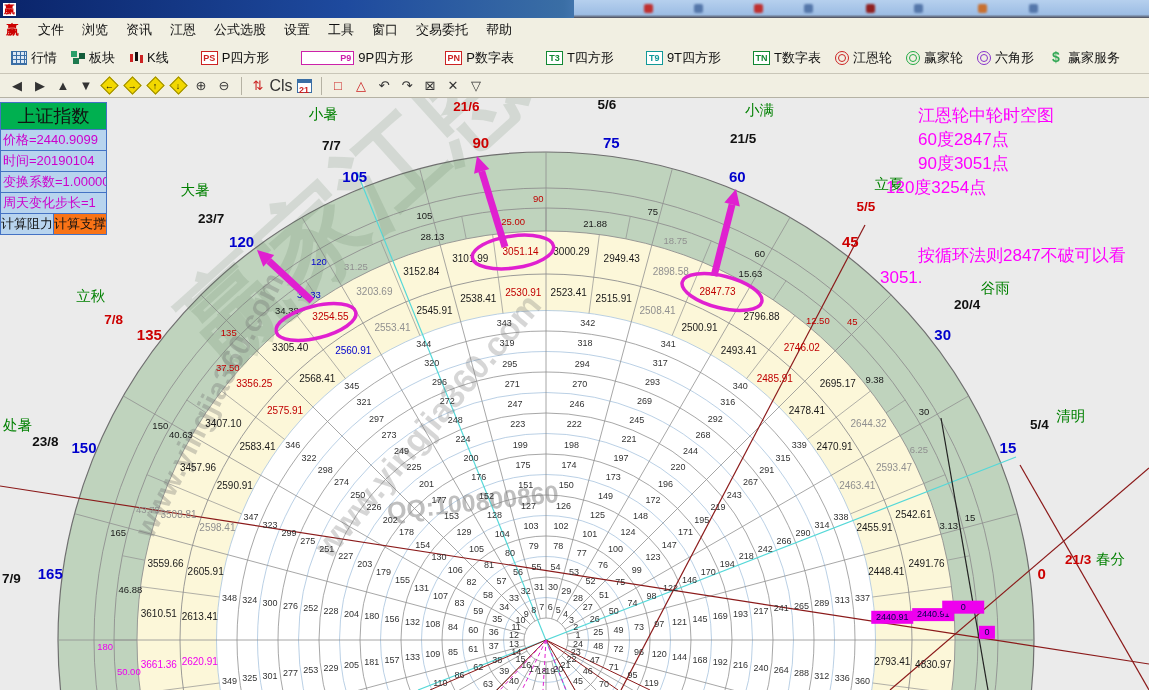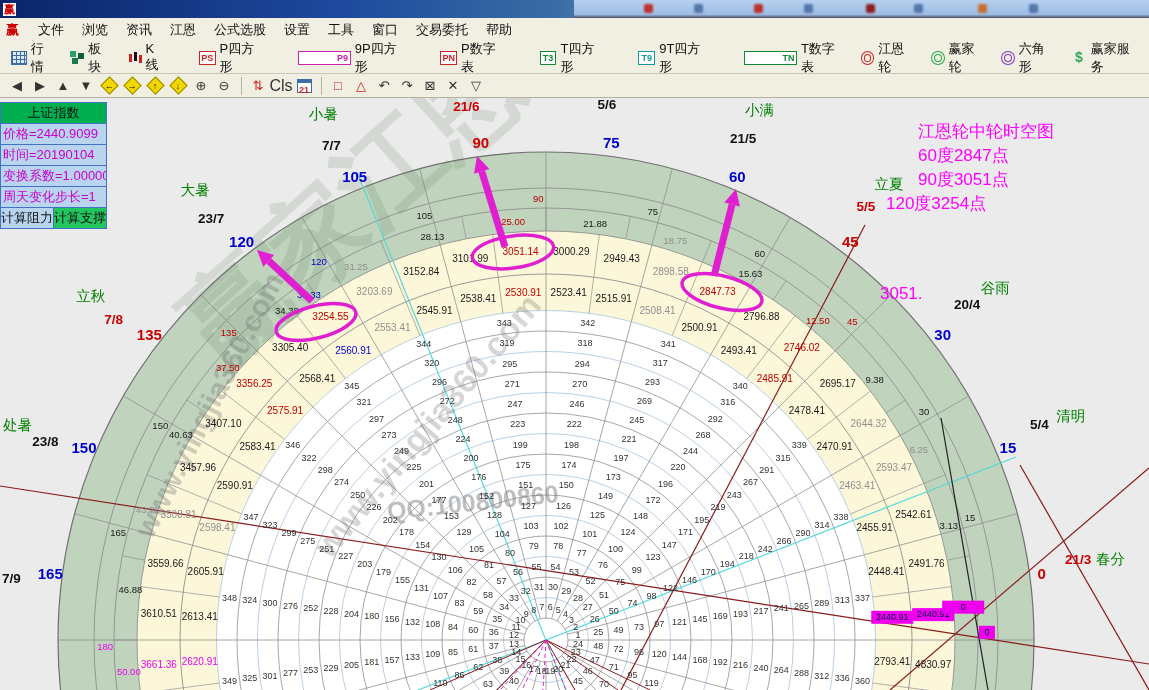--- a/index.html
+++ b/index.html
@@ -53,30 +53,30 @@
   .diamond{width:11px;height:11px;background:#f2d800;border:1px solid #998a00;transform:rotate(45deg);
     display:flex;align-items:center;justify-content:center;}
   .diamond span{transform:rotate(-45deg);font-size:9px;color:#111;font-weight:bold;}
   .red-glyph{color:#c22;}
   .cal{width:15px;height:14px;border:1px solid #3a6ea5;background:#fff;font-size:9px;color:#c22;
     line-height:14px;text-align:center;border-top:4px solid #3a6ea5;box-sizing:border-box;font-weight:bold;}
 
   
   #panel{position:absolute;left:0;top:102px;width:107px;font-size:13px;z-index:5;}
   #panel .hdr{background:#00b050;border:1px solid #4472c4;color:#111;text-align:center;
-    padding:1px 0;font-size:13px;}
+    padding:1px 0;font-size:18px;}
   #panel .row{background:#b8d4ee;border:1px solid #4472c4;border-top:none;color:#cc00cc;
     padding:1px 11px 1px 2px;white-space:nowrap;overflow:hidden;}
   #panel .btns{display:flex;}
   #panel .btn{flex:1;text-align:center;border:1px solid #4472c4;border-top:none;color:#111;padding:1px 0;}
   #panel .btn.b1{background:#b8d4ee;border-right:none;}
-  #panel .btn.b2{background:#22c55e;}
+  #panel .btn.b2{background:#f97316;}
 
   
-  .anno{position:absolute;color:#ff00ff;font-size:17px;white-space:nowrap;z-index:4;margin-top:16px;}
+  .anno{position:absolute;color:#ff00ff;font-size:17px;white-space:nowrap;z-index:4;}
 
   #wheelwrap{position:absolute;left:0;top:98px;width:1149px;height:592px;}
   svg text{font-family:"Liberation Sans","DejaVu Sans",sans-serif;}
 </style>
 </head>
 <body>
 <div id="stage">
 
 <div id="titlebar">
   <span class="app-ico">赢</span>
@@ -141,21 +141,21 @@
       </div>
       <div class="tb1-btn">
         <span class="ic ic-badge" style="color: rgb(17, 136, 51);">T3</span>
         <span>T四方形</span>
       </div>
       <div class="tb1-btn">
         <span class="ic ic-badge" style="color: rgb(17, 153, 153);">T9</span>
         <span>9T四方形</span>
       </div>
       <div class="tb1-btn">
-        <span class="ic ic-badge" style="color: rgb(17, 136, 51); padding-left: 36px;">TN</span>
+        <span class="ic ic-badge" style="color: rgb(17, 136, 51);">TN</span>
         <span>T数字表</span>
       </div>
       <div class="tb1-btn">
         <span class="ic ic-rings" style="color: rgb(204, 34, 34);"></span>
         <span>江恩轮</span>
       </div>
       <div class="tb1-btn">
         <span class="ic ic-rings" style="color: rgb(34, 170, 68);"></span>
         <span>赢家轮</span>
       </div>
@@ -226,20 +226,21 @@
   <div class="btns">
     <div class="btn b1">计算阻力</div>
     <div class="btn b2">计算支撑</div>
   </div>
 </div>
 
 <div class="anno" style="left:918px;top:104px;">江恩轮中轮时空图</div>
 <div class="anno" style="left:918px;top:128px;text-align:center;">60度2847点</div>
 <div class="anno" style="left:918px;top:152px;">90度3051点</div>
 <div class="anno" style="left:886px;top:176px;">120度3254点</div>
+<div class="anno" style="left:918px;top:244px;">按循环法则2847不破可以看</div>
 <div class="anno" style="left:880px;top:268px;text-align:center;">3051.</div>
 
 <div id="wheelwrap">
   <svg id="wheel" width="1149" height="592" viewBox="0 98 1149 592">
         <circle cx="546" cy="640" r="488" fill="#bfd3bd" stroke="none"></circle>
         <circle cx="546" cy="640" r="409" fill="#fcf7d9" stroke="none"></circle>
         <circle cx="546" cy="640" r="329.5" fill="#ffffff" stroke="none"></circle>
         <circle cx="546" cy="640" r="22" fill="none" stroke="#909090" stroke-width="0.8"></circle>
         <circle cx="546" cy="640" r="42.5" fill="none" stroke="#a8c4de" stroke-width="0.8"></circle>
         <circle cx="546" cy="640" r="63" fill="none" stroke="#909090" stroke-width="0.8"></circle>

